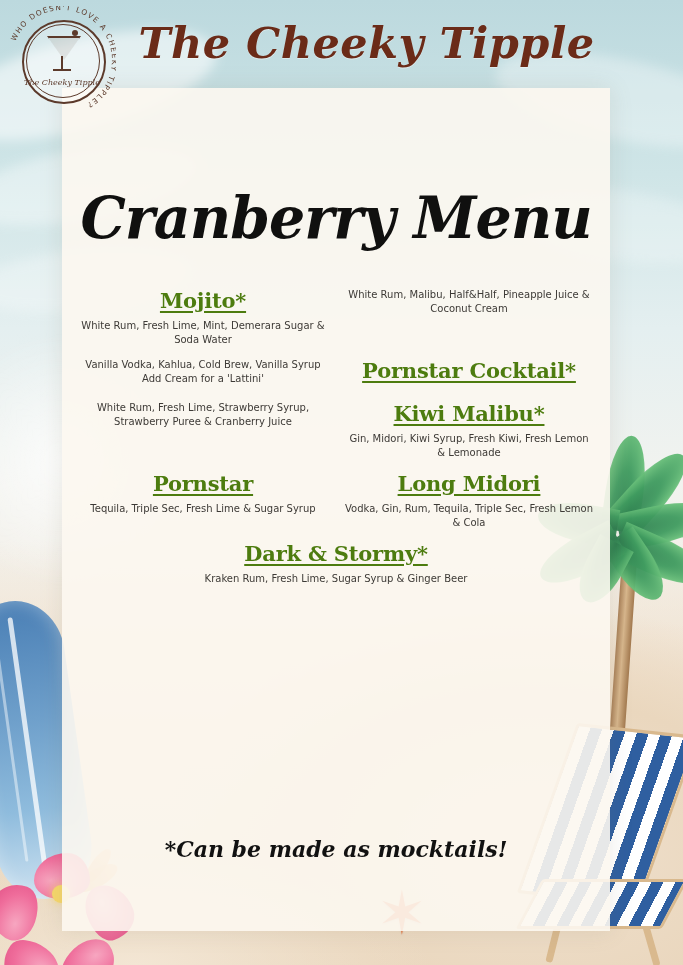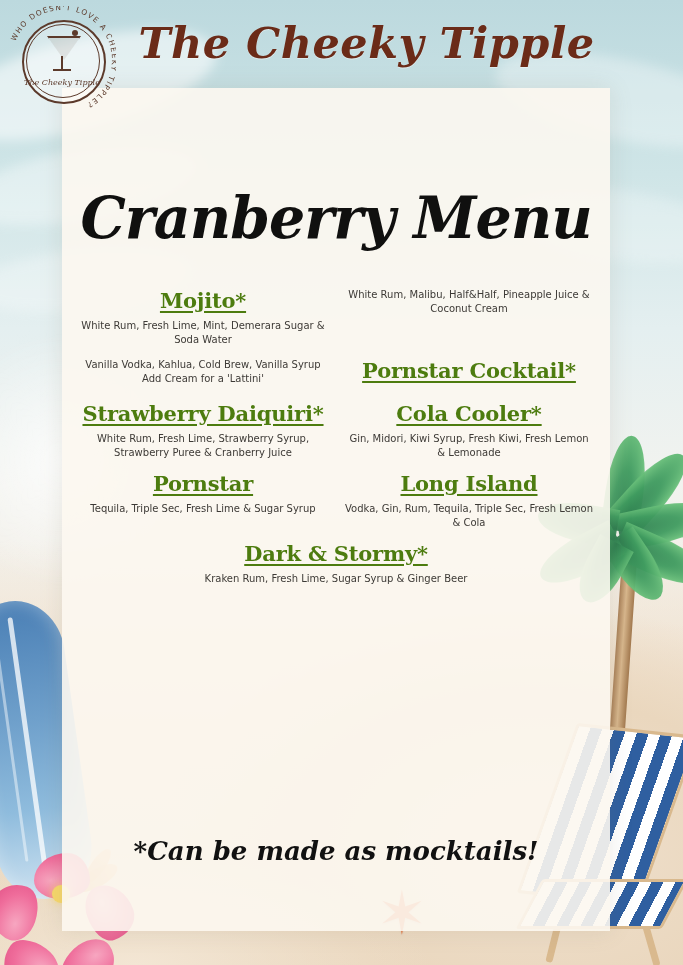--- a/index.html
+++ b/index.html
@@ -203,21 +203,21 @@
   }
   .footnote {
     position: absolute;
     left: 0;
     top: 748px;
     width: 548px;
     text-align: center;
     font-family: "DejaVu Serif", serif;
     font-weight: bold;
     font-style: italic;
-    font-size: 26px;
+    font-size: 22px;
     color: #111;
   }
 
   
   .palm { position: absolute; right: -4px; top: 452px; width: 160px; height: 420px; }
   .palm .trunk {
     position: absolute;
     left: 86px; top: 70px;
     width: 15px; height: 330px;
     background: linear-gradient(to right, #a98159, #d8b78d 45%, #a2794f);
@@ -426,36 +426,35 @@
       <div class="cell">
         <div class="ddesc">Vanilla Vodka, Kahlua, Cold Brew, Vanilla Syrup Add Cream for a 'Lattini'</div>
       </div>
       <div class="cell">
         <div class="dname">Pornstar Cocktail*</div>
       </div>
     </div>
 
     <div class="row">
       <div class="cell">
-        <div class="dname">Strawberry Daiquiri*</div>
         <div class="ddesc">White Rum, Fresh Lime, Strawberry Syrup, Strawberry Puree &amp; Cranberry Juice</div>
       </div>
       <div class="cell">
-        <div class="dname">Cola Cooler*</div>
+        <div class="dname">Kiwi Malibu*</div>
         <div class="ddesc">Gin, Midori, Kiwi Syrup, Fresh Kiwi, Fresh Lemon &amp; Lemonade</div>
       </div>
     </div>
 
     <div class="row">
       <div class="cell">
         <div class="dname">Pornstar</div>
         <div class="ddesc">Tequila, Triple Sec, Fresh Lime &amp; Sugar Syrup</div>
       </div>
       <div class="cell">
-        <div class="dname">Long Island</div>
+        <div class="dname">Long Midori</div>
         <div class="ddesc">Vodka, Gin, Rum, Tequila, Triple Sec, Fresh Lemon &amp; Cola</div>
       </div>
     </div>
 
     <div class="row">
       <div class="cell full">
         <div class="dname">Dark &amp; Stormy*</div>
         <div class="ddesc">Kraken Rum, Fresh Lime, Sugar Syrup &amp; Ginger Beer</div>
       </div>
     </div>

